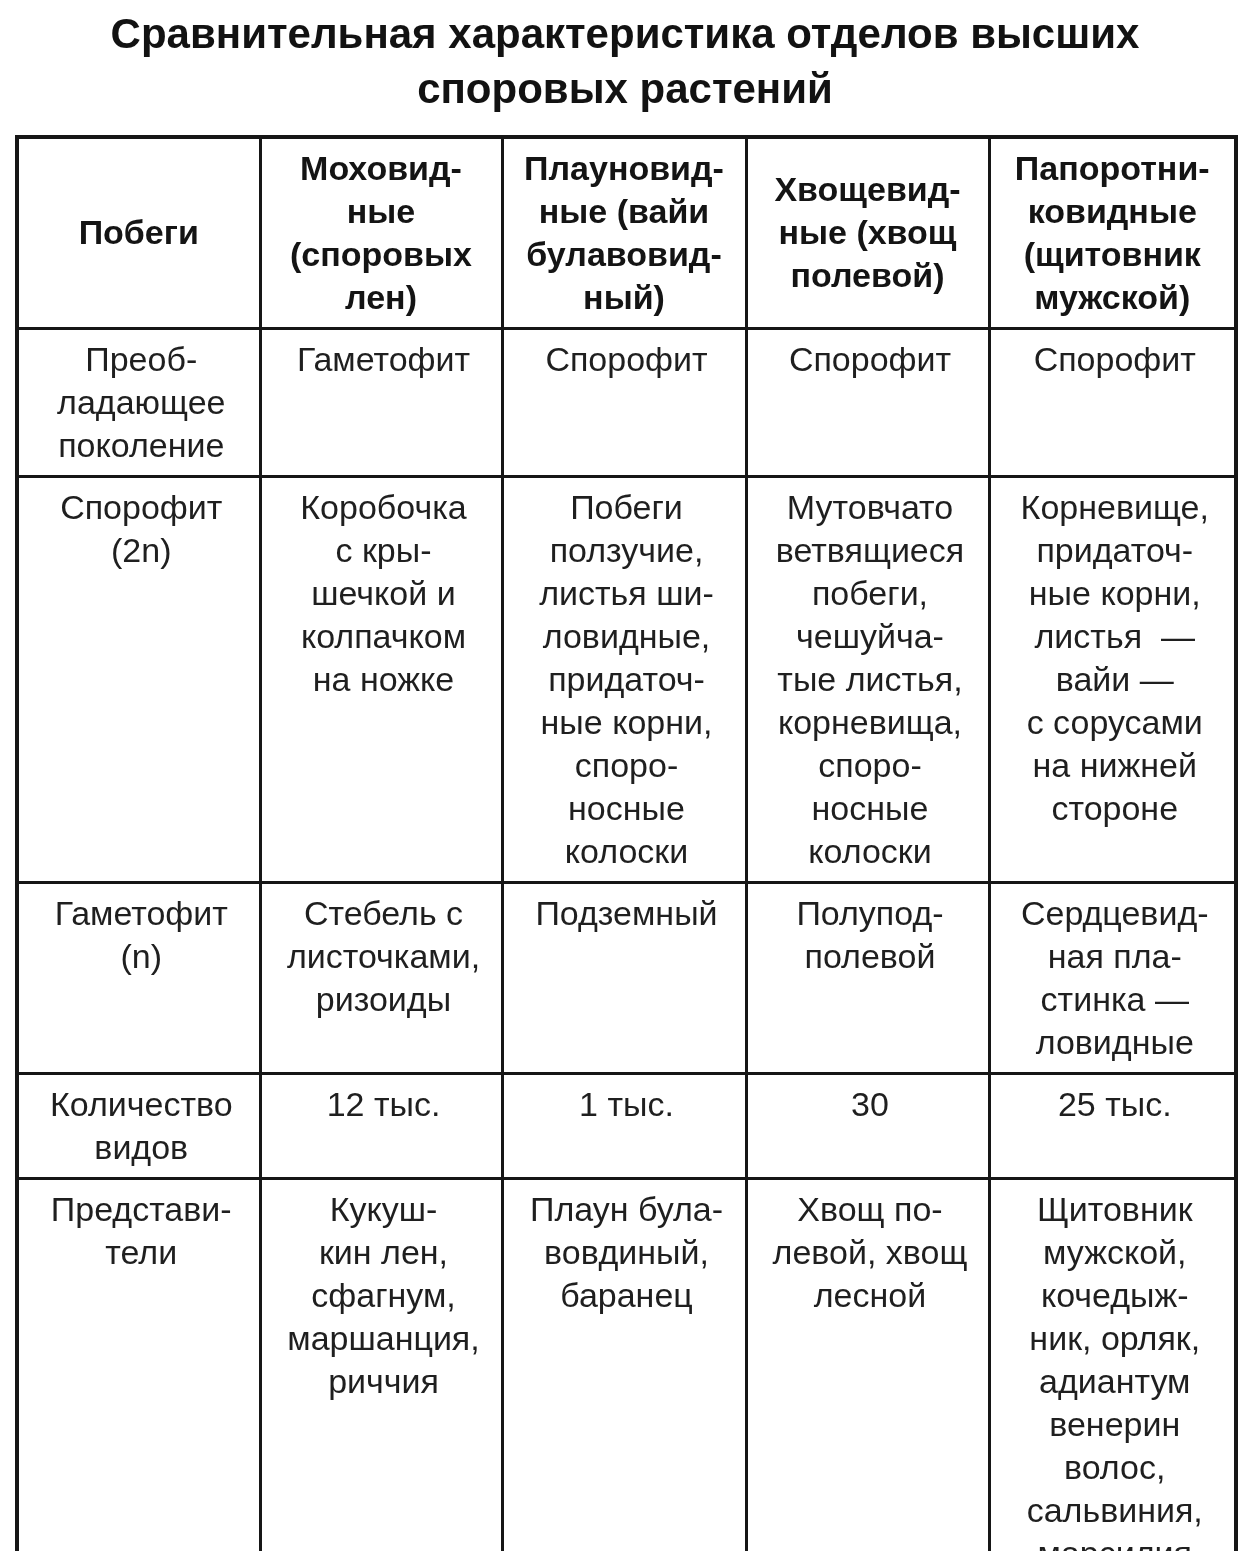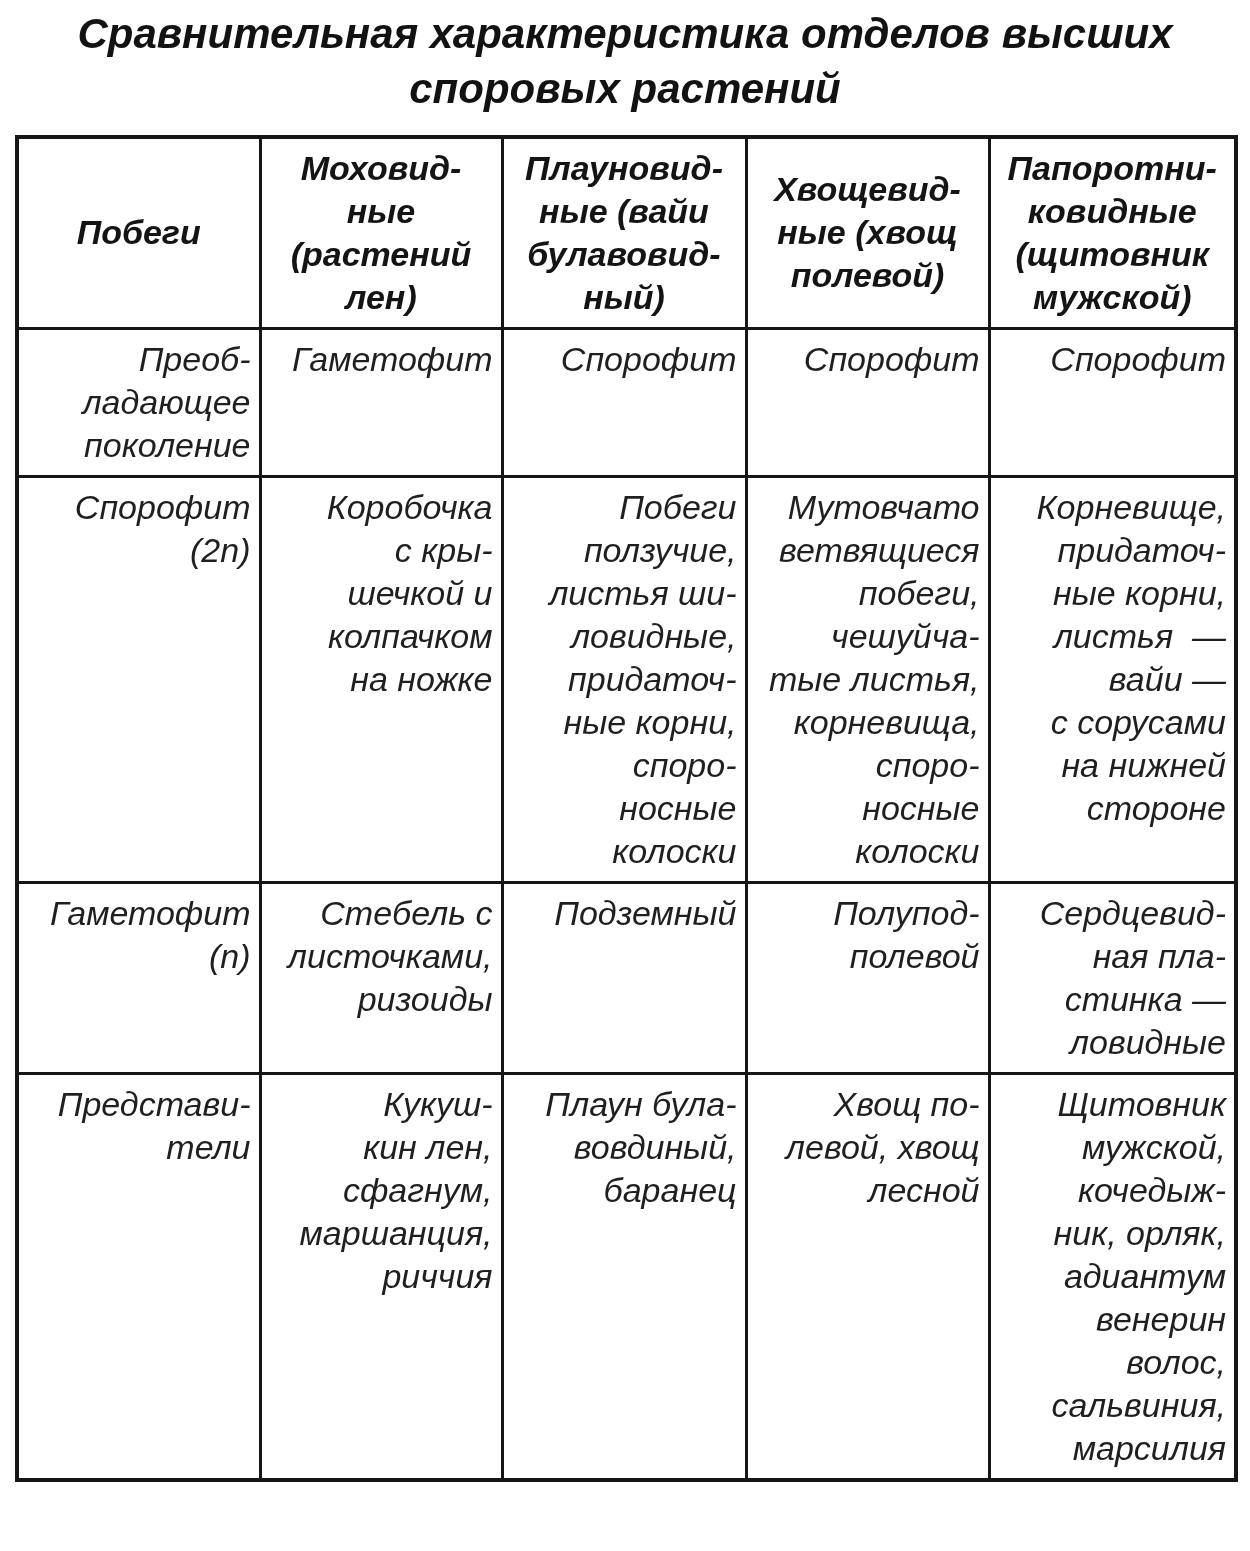--- a/index.html
+++ b/index.html
@@ -12,21 +12,20 @@
     height: 1551px;
     overflow: hidden;
     font-family: "Liberation Sans", "DejaVu Sans", sans-serif;
     color: #1f1f1f;
     -webkit-font-smoothing: antialiased;
   }
   .page {
     width: 1250px;
     height: 1551px;
     position: relative;
-    font-style: italic;
   }
   .title {
     margin: 0;
     padding: 6px 10px 0 10px;
     text-align: center;
     font-size: 42px;
     line-height: 55px;
     font-weight: 700;
     color: #121212;
     white-space: pre-line;
@@ -53,21 +52,21 @@
   }
   table.cmp th {
     font-weight: 700;
     text-align: center;
     vertical-align: middle;
     padding: 6px 4px;
     color: #141414;
   }
   table.cmp td {
     font-weight: 400;
-    text-align: right;
+    text-align: center;
     vertical-align: top;
     padding: 8px 8px 8px 13px;
   }
   tr.rh { height: 191px; }
   tr.r0 { height: 143px; }
   tr.r1 { height: 394px; }
   tr.r2 { height: 187px; }
   tr.r3 { height: 99px;  }
   tr.r4 { height: 402px; }
 </style>
@@ -84,21 +83,21 @@
         <col class="c1">
         <col class="c2">
         <col class="c3">
         <col class="c4">
     </colgroup>
     <thead>
       <tr class="rh">
         <th>Побеги</th>
         <th>Моховид-
 ные
-(растений
+(споровых
 лен)</th>
         <th>Плауновид-
 ные (вайи
 булавовид-
 ный)</th>
         <th>Хвощевид-
 ные (хвощ
 полевой)</th>
         <th>Папоротни-
 ковидные
@@ -158,20 +157,28 @@
 листочками,
 ризоиды</td>
         <td>Подземный</td>
         <td>Полупод-
 полевой</td>
         <td>Сердцевид-
 ная пла-
 стинка —
 ловидные</td>
       </tr>
+      <tr class="r3">
+        <td>Количество
+видов</td>
+        <td>12 тыс.</td>
+        <td>1 тыс.</td>
+        <td>30</td>
+        <td>25 тыс.</td>
+      </tr>
       <tr class="r4">
         <td>Представи-
 тели</td>
         <td>Кукуш-
 кин лен,
 сфагнум,
 маршанция,
 риччия</td>
         <td>Плаун була-
 вовдиный,

